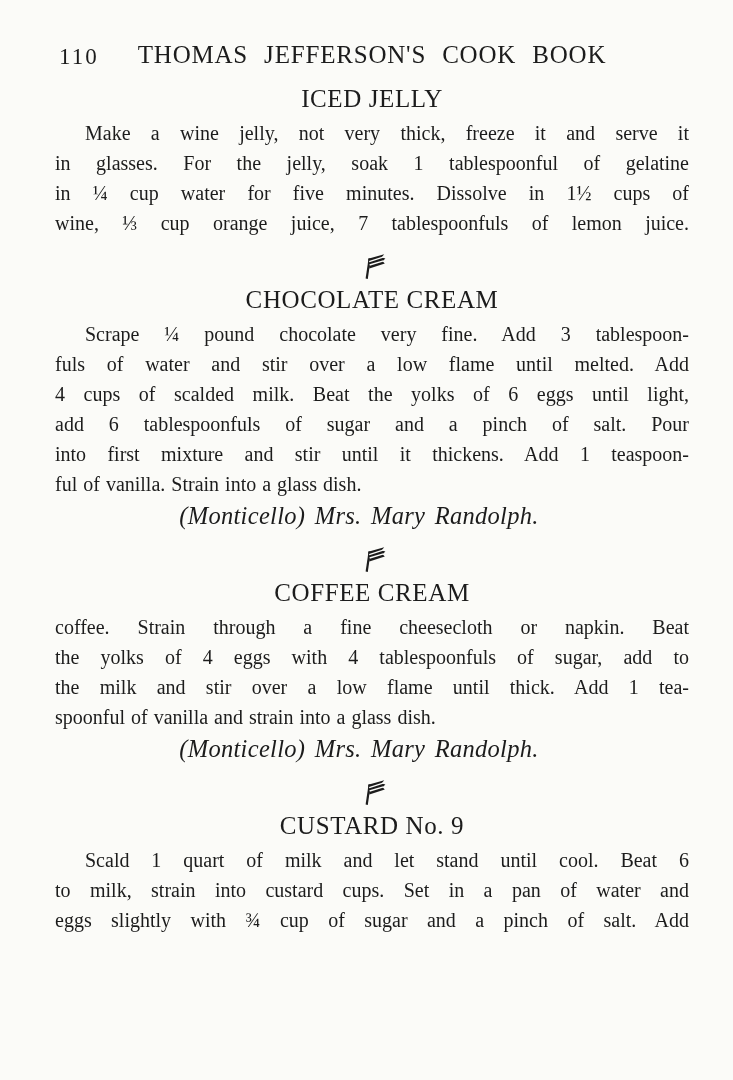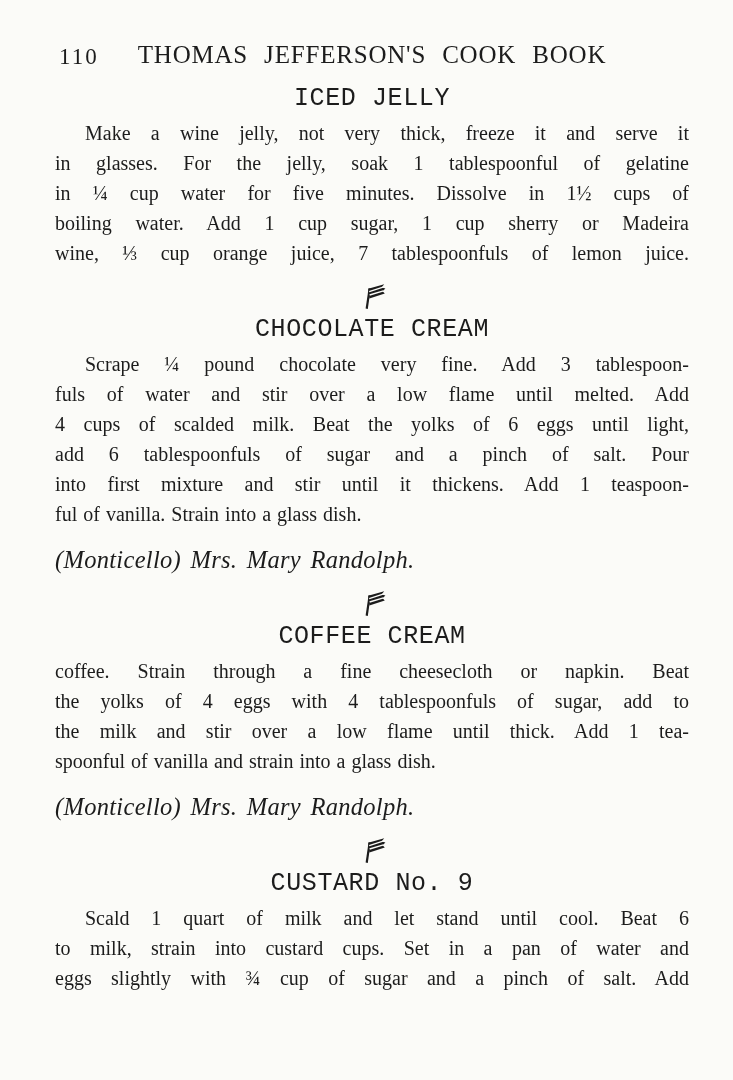--- a/index.html
+++ b/index.html
@@ -40,21 +40,20 @@
     letter-spacing: 2px;
     word-spacing: normal;
   }
   h2 {
     margin: 6px 0 4px 0;
     font-size: 25px;
     line-height: 30px;
     font-weight: normal;
     text-align: center;
     letter-spacing: 0.6px;
-    font-family: Liberation Mono, monospace;
   }
   h2.first {
     margin-top: 10px;
   }
   .para {
     font-size: 20px;
     line-height: 30px;
     margin: 0;
   }
   .line {
@@ -65,23 +64,23 @@
   .line.unjust {
     text-align-last: left;
   }
   .line.indent {
     text-indent: 30px;
   }
   .attrib {
     font-style: italic;
     font-size: 24.5px;
     line-height: 30px;
-    text-align: left;
+    text-align: center;
     padding-right: 26px;
-    margin-top: 16px;
+    margin-top: 2px;
     letter-spacing: 0.3px;
     word-spacing: 3px;
   }
   .ornament {
     display: block;
     width: 30px;
     height: 27px;
     margin: 14px auto 5px auto;
   }
   .ornament svg {
@@ -99,21 +98,20 @@
     <span class="pagenum">110</span>
     <span>THOMAS JEFFERSON'S COOK BOOK</span>
   </header>
 
   <section>
     <h2 class="first">ICED JELLY</h2>
     <div class="para">
       <div class="line indent">Make a wine jelly, not very thick, freeze it and serve it</div>
       <div class="line">in glasses.  For the jelly, soak 1 tablespoonful of gelatine</div>
       <div class="line">in ¼ cup water for five minutes.  Dissolve in 1½ cups of</div>
-      <div class="line">boiling water.  Add 1 cup sugar, 1 cup sherry or Madeira</div>
       <div class="line">wine, ⅓ cup orange juice, 7 tablespoonfuls of lemon juice.</div>
     </div>
   </section>
 
   <span class="ornament">
     <svg viewBox="0 0 30 27" xmlns="http://www.w3.org/2000/svg">
       <path d="M8.6 26.5 L11.6 6.2 L13.7 6.6 L10.8 26.9 Z" fill="#1c1c1c"></path>
       <path d="M11.2 6.8 L27.2 2.2 L24.6 5.4 L28.4 6.4 L25.6 9.2 L27.8 11.6 L12.4 16.4 Z" fill="#1c1c1c"></path>
       <path d="M12.2 9.6 L26.0 5.2" stroke="#fbfbf8" stroke-width="1.4" fill="none"></path>
       <path d="M12.6 13.0 L26.4 8.8" stroke="#fbfbf8" stroke-width="1.4" fill="none"></path>

